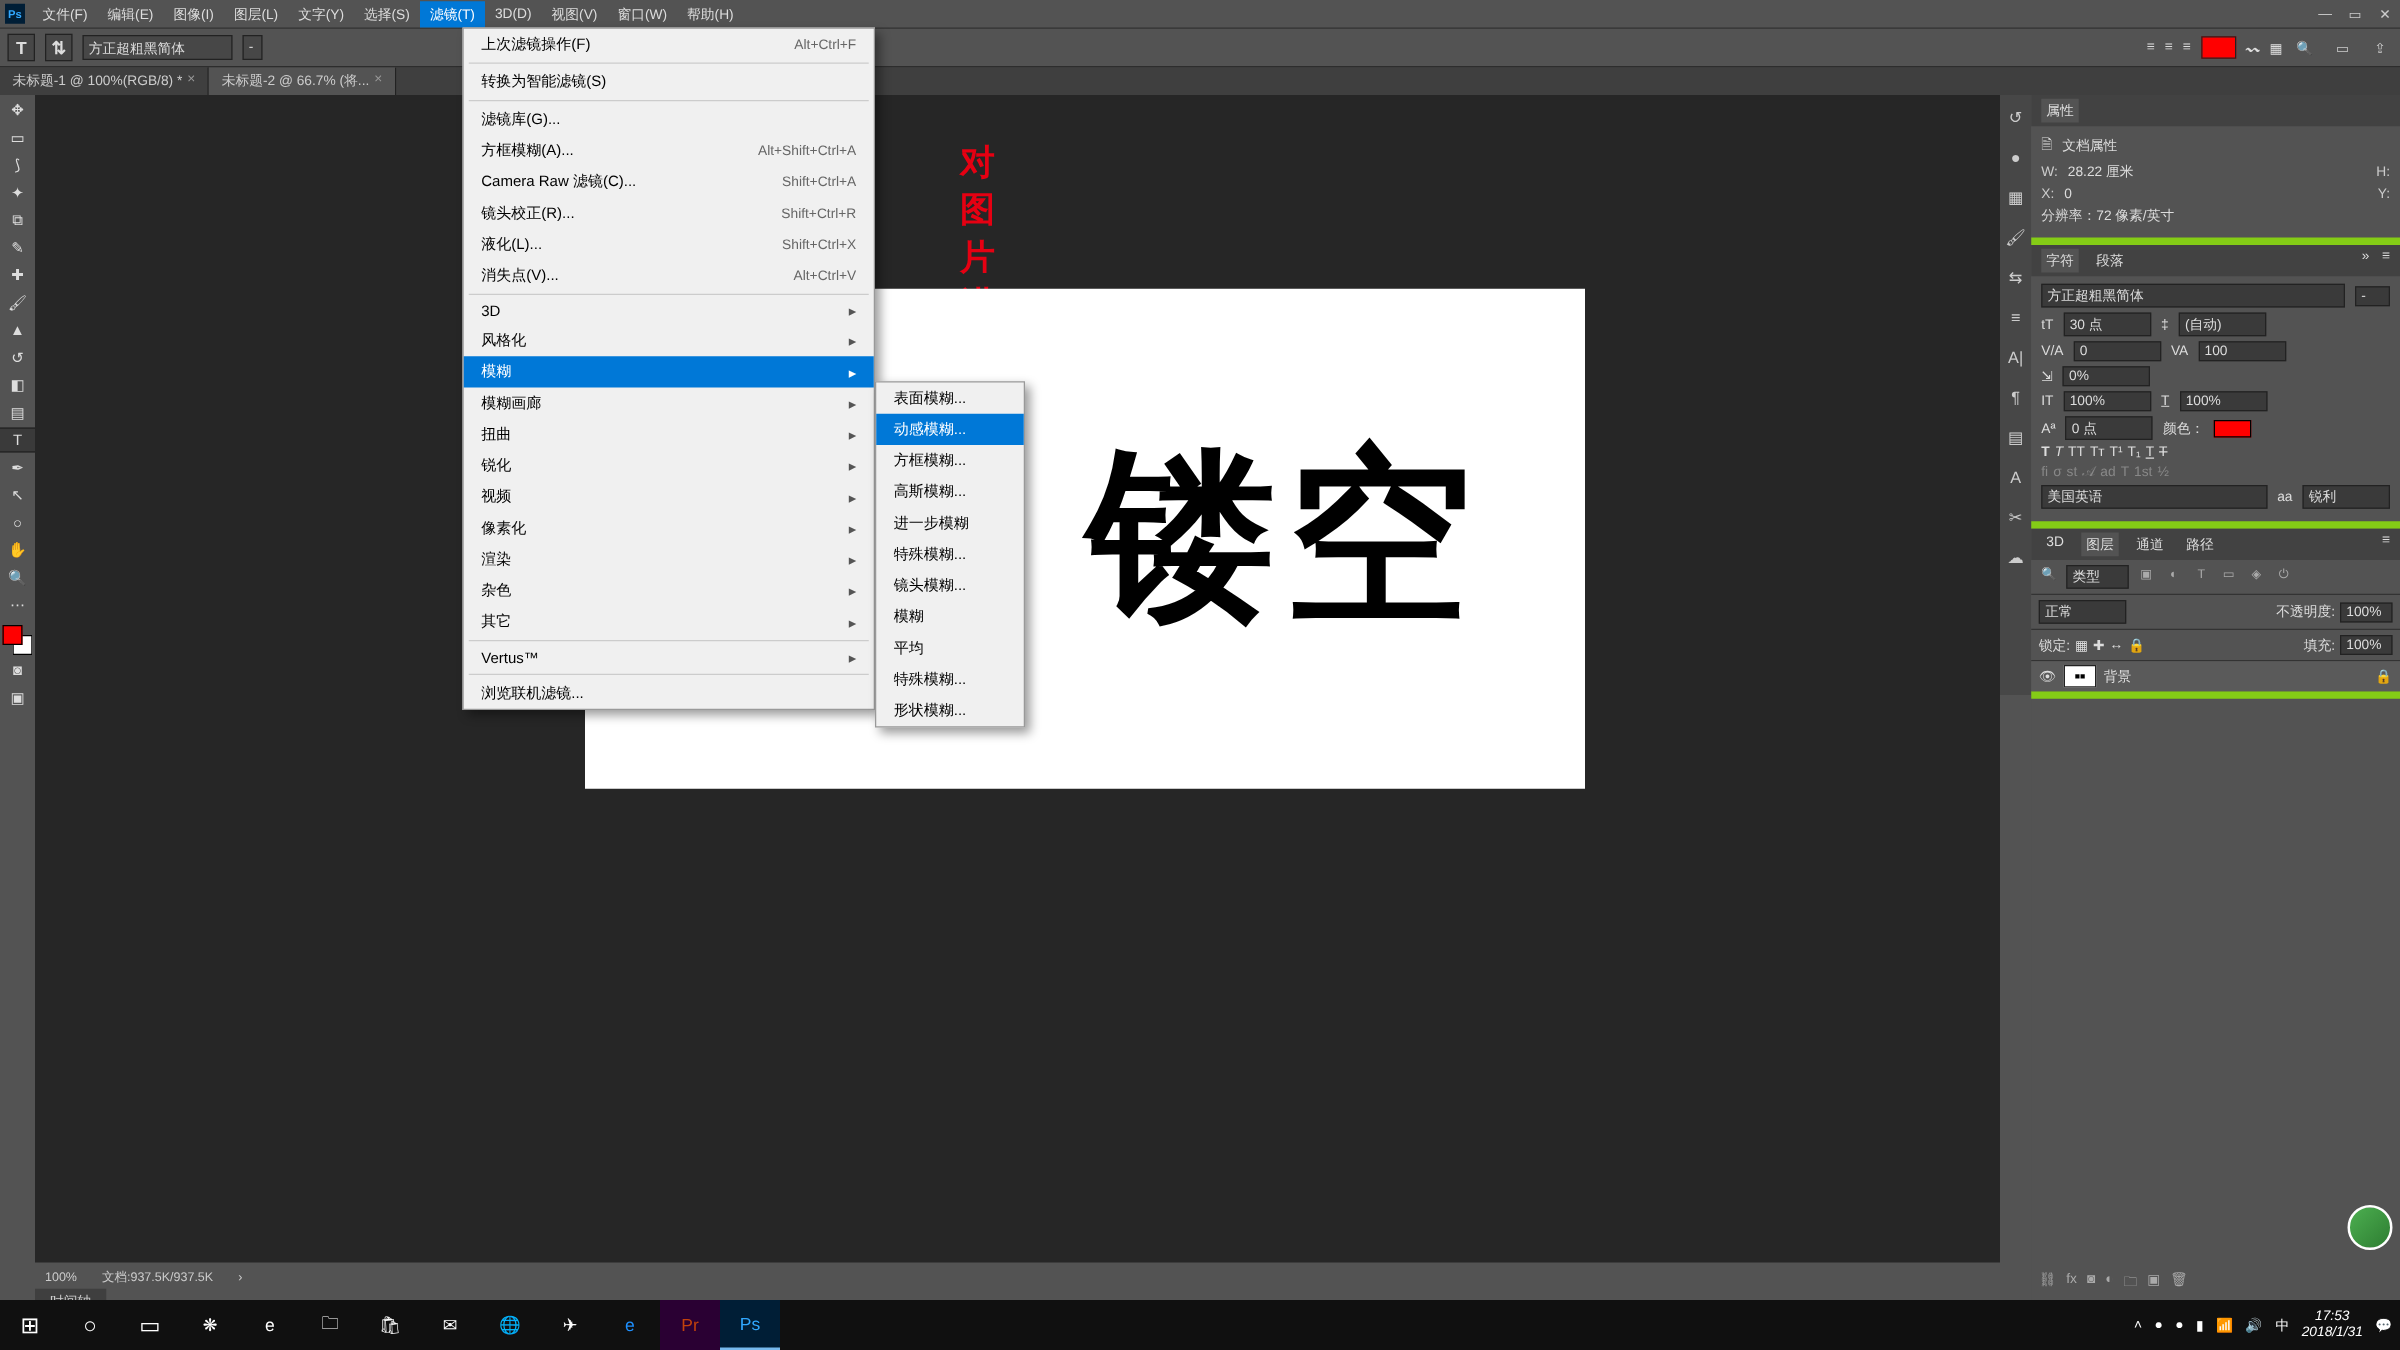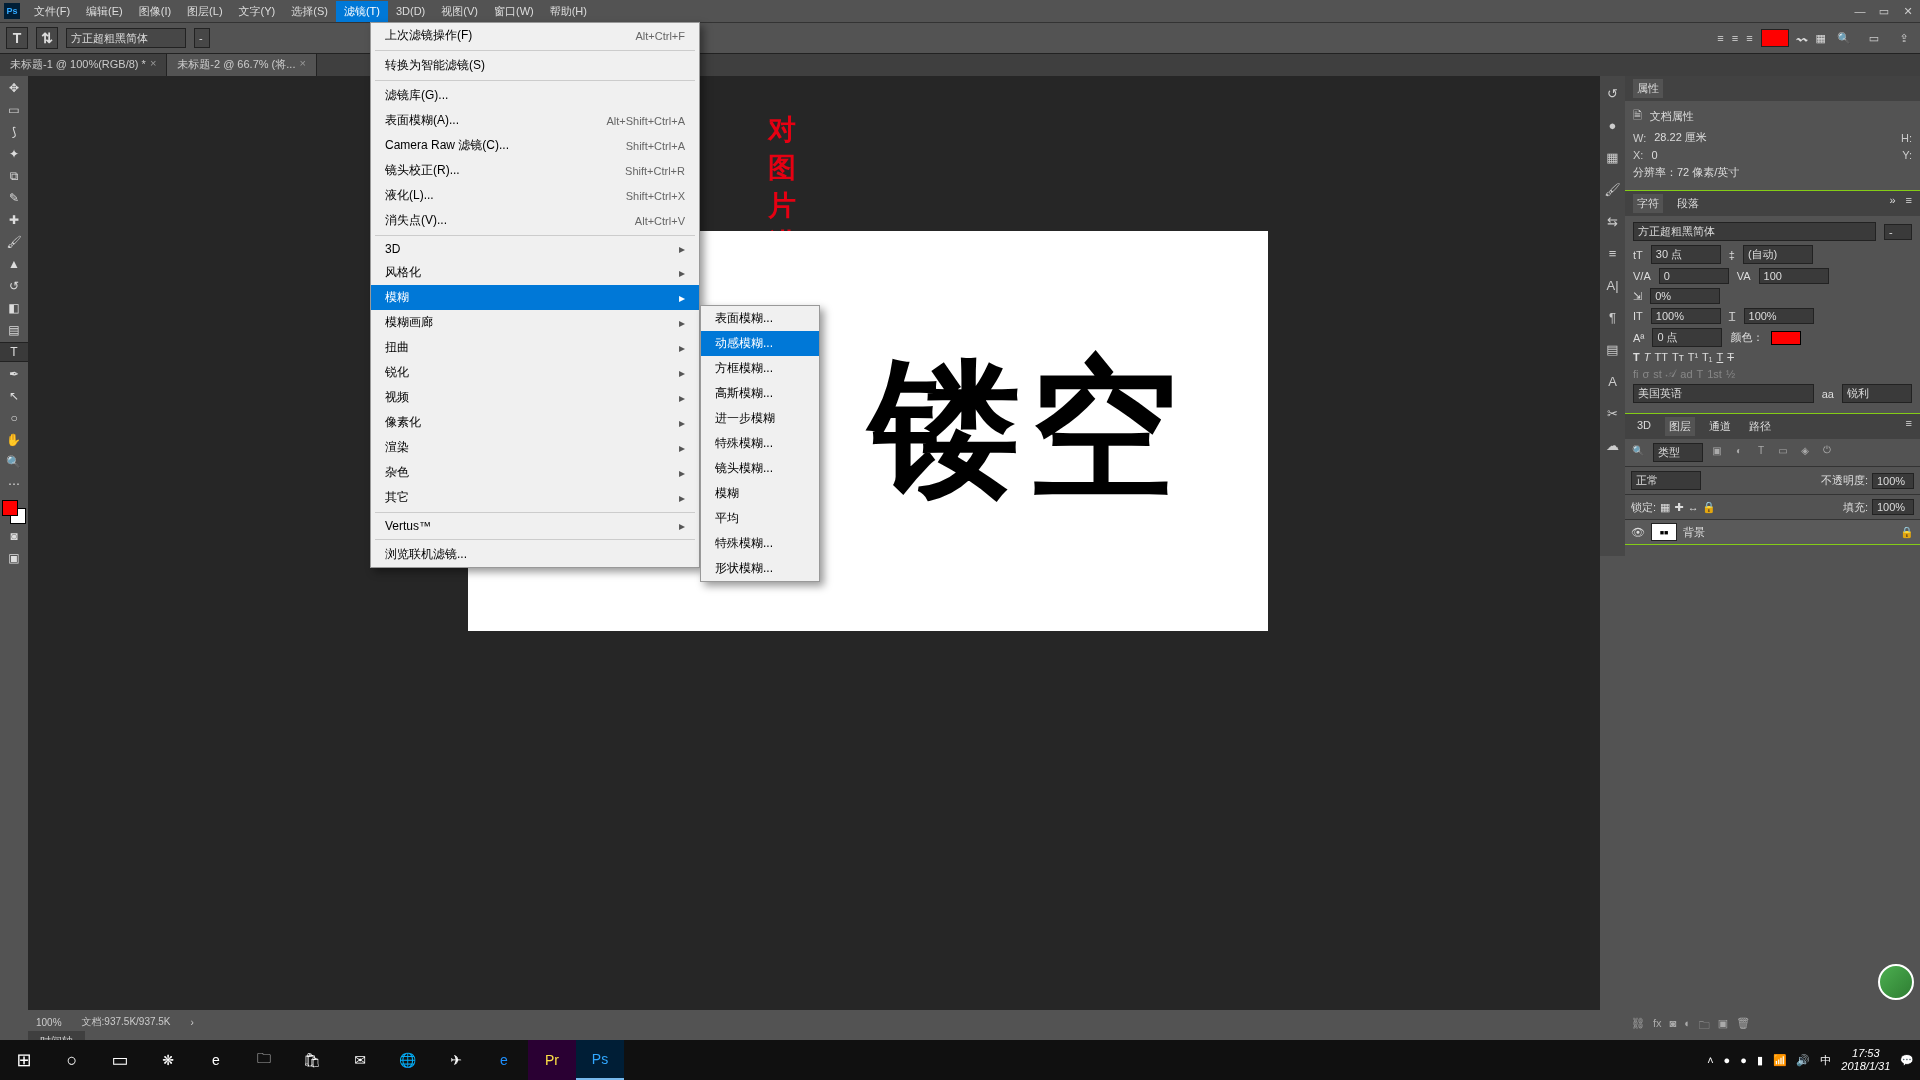--- a/index.html
+++ b/index.html
@@ -54,21 +54,21 @@
 .submenu{position:absolute;left:700px;top:305px;width:120px;background:#f0f0f0;border:1px solid #999;box-shadow:4px 4px 8px rgba(0,0,0,.4);font-size:12px;z-index:101;}
 .submenu .row{padding:4px 14px;}
 .submenu .row.hl{background:#0078d7;color:#fff;}
 
 
 .rcol{position:absolute;right:295px;top:76px;width:25px;background:#474747;height:480px;display:flex;flex-direction:column;align-items:center;gap:14px;padding-top:8px;}
 .rcol .ri{width:18px;height:18px;color:#ccc;font-size:13px;display:flex;align-items:center;justify-content:center;}
 
 
 .right{position:absolute;right:0;top:76px;width:295px;bottom:40px;background:#535353;color:#ddd;font-size:11px;}
-.panel{border-bottom:1px solid #84cc16;}
+.panel{border-bottom:6px solid #84cc16;}
 .panel .phead{background:#424242;padding:3px 8px;display:flex;gap:10px;}
 .panel .phead .pt{padding:2px 4px;}
 .panel .phead .pt.active{background:#535353;}
 .panel .pbody{padding:6px 8px;}
 .prow{display:flex;gap:8px;align-items:center;margin-bottom:4px;}
 .prow .lbl{color:#ccc;}
 .sel{background:#3a3a3a;border:1px solid #222;padding:1px 4px;display:flex;align-items:center;min-width:70px;}
 .colorbox{width:30px;height:14px;background:#f00;border:1px solid #000;}
 
 
@@ -194,21 +194,21 @@
     </div>
   <div class="sep"></div>
   <div class="row">
       <span>转换为智能滤镜(S)</span>
     </div>
   <div class="sep"></div>
   <div class="row">
       <span>滤镜库(G)...</span>
     </div>
   <div class="row">
-      <span>表面模糊(A)...</span>
+      <span>方框模糊(A)...</span>
       <span class="sc">Alt+Shift+Ctrl+A</span>
     </div>
   <div class="row">
       <span>Camera Raw 滤镜(C)...</span>
       <span class="sc">Shift+Ctrl+A</span>
     </div>
   <div class="row">
       <span>镜头校正(R)...</span>
       <span class="sc">Shift+Ctrl+R</span>
     </div>
@@ -470,21 +470,21 @@
   <div class="tb">○</div>
   <div class="tb">▭</div>
   <div class="tb app">❋</div>
   <div class="tb app">e</div>
   <div class="tb app">🗀</div>
   <div class="tb app">🛍</div>
   <div class="tb app">✉</div>
   <div class="tb app">🌐</div>
   <div class="tb app">✈</div>
   <div class="tb app" style="color:#1e90ff">e</div>
-  <div class="tb app" style="background:#2a0033;color:#fde047">Pr</div>
+  <div class="tb app" style="background:#2a0033;color:#c2410c">Pr</div>
   <div class="tb app active" style="background:#001e36;color:#31a8ff">Ps</div>
   <div class="tray">
     <span>˄</span>
     <span>●</span>
     <span>●</span>
     <span>▮</span>
     <span>📶</span>
     <span>🔊</span>
     <span>中</span>
     <div class="clock">

